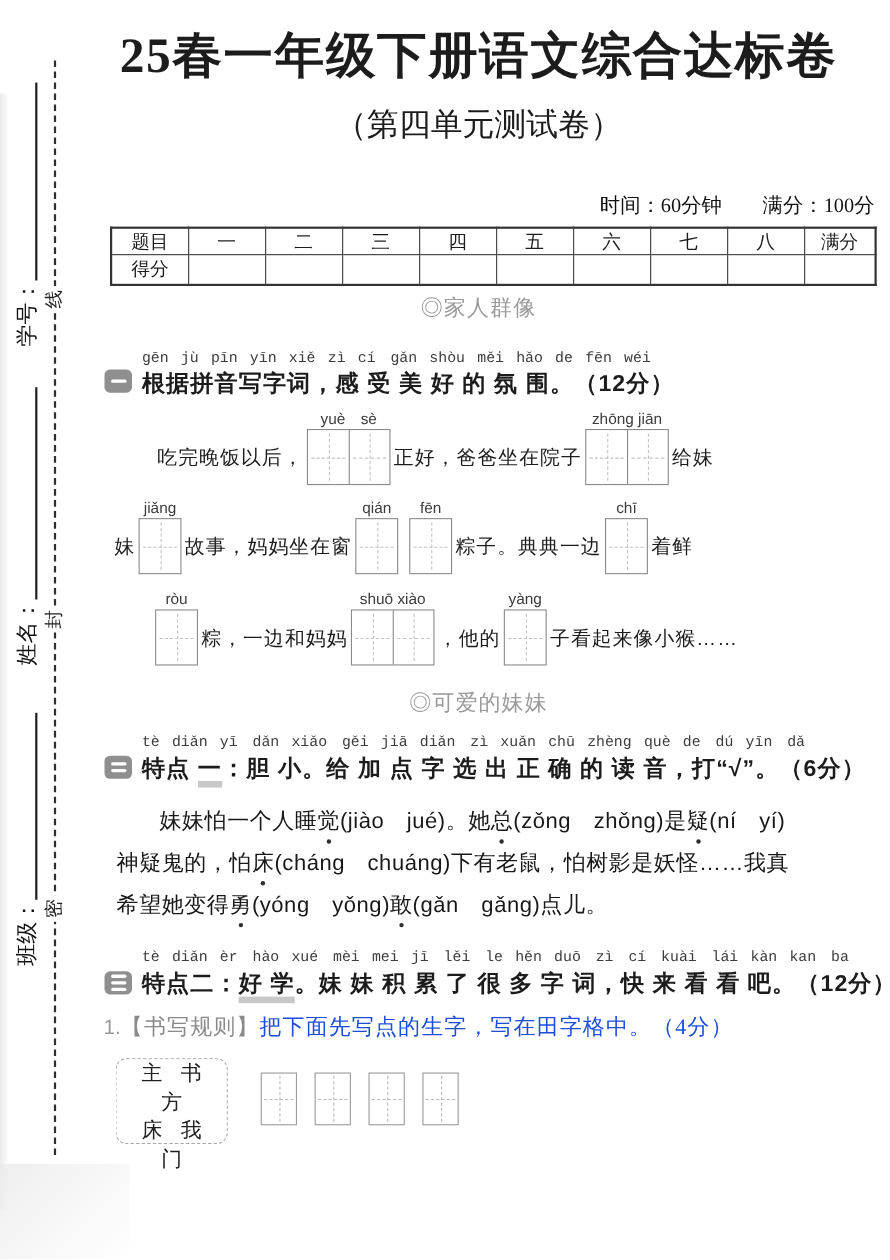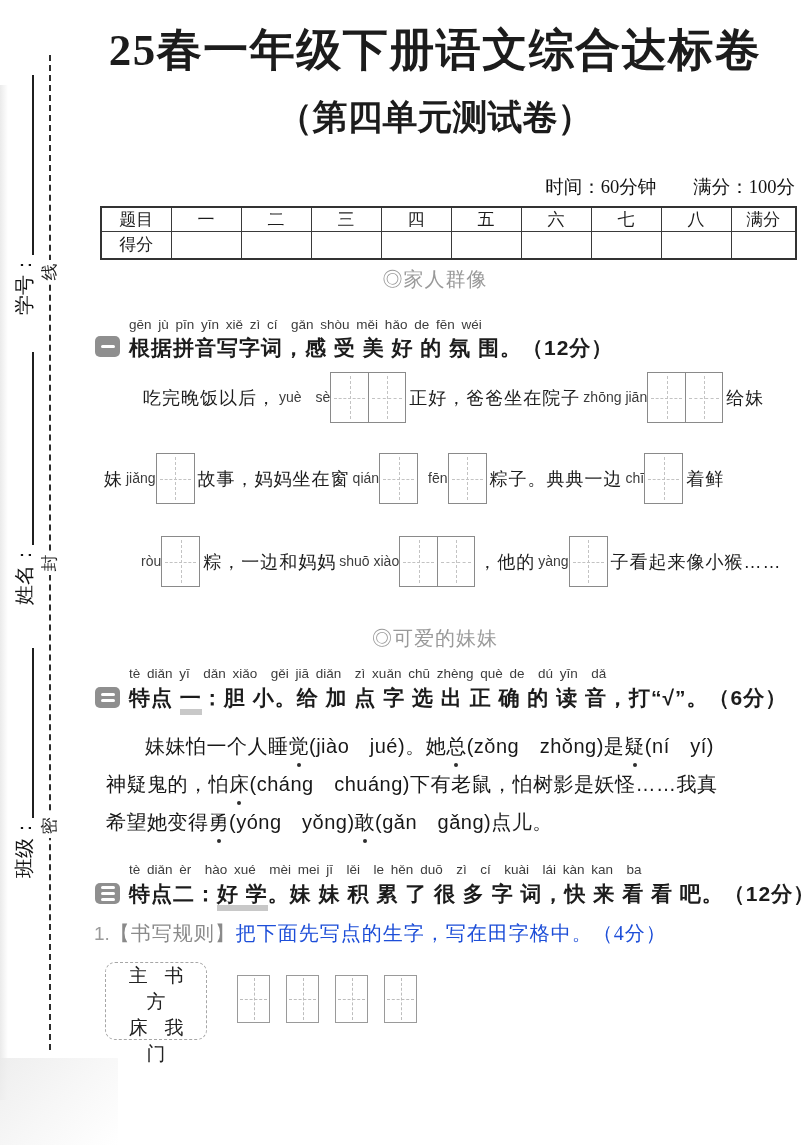--- a/index.html
+++ b/index.html
@@ -22,48 +22,48 @@
   .vfield .blank { flex:1; border-bottom:2px solid #1f1f1f; margin-bottom:4px; }
   .seal-char { position:absolute; left:38px; width:24px; height:24px; z-index:2;
                transform:rotate(-90deg); background:#fff; text-align:center;
                line-height:24px; font-size:17px; color:#222; }
 
   
   .title { position:absolute; left:95px; top:20px; width:680px; text-align:center;
            font-size:45px; font-weight:700; letter-spacing:1.5px;
            font-family:"Liberation Serif", serif; }
   .subtitle { position:absolute; left:95px; top:94px; width:680px; text-align:center;
-              font-size:35px; font-weight:700; }
+              font-size:29px; font-weight:400; }
   .meta { position:absolute; right:14px; top:174px; font-size:18.5px; color:#111; }
 
   
   .score-table { position:absolute; left:100px; top:206px; width:695px;
                  border-collapse:collapse; table-layout:fixed; }
   .score-table td { border:1px solid #3a3a3a; text-align:center; font-size:17px;
                     height:24px; padding:0; }
   .score-table { border:2px solid #333; }
   .score-table tr:last-child td { height:27px; }
 
   
   .section-head { position:absolute; left:95px; width:680px; text-align:center;
                   font-size:20px; color:#9a9a9a; letter-spacing:1px; }
   .qicon { position:absolute; width:25px; height:21px; background:#8f8f8f; border-radius:5px;
            display:flex; flex-direction:column; justify-content:center; align-items:center; gap:3px; }
   .qicon i { display:block; width:14px; height:3px; background:#ffffff; border-radius:1.5px; }
-  .pinyin-line { position:absolute; font-family:Liberation Sans, sans-serif;
+  .pinyin-line { position:absolute; font-family:Liberation Mono, monospace;
                  font-size:13.5px; color:#3c3c3c; word-spacing:3px; white-space:nowrap; }
   .q-title { position:absolute; font-size:21px; font-weight:700; letter-spacing:1px;
              font-family:"Liberation Sans","Liberation Serif",sans-serif; white-space:nowrap; }
   .hl { display:inline-block; border-bottom:6px solid #c8c8c8; margin-bottom:-6px; line-height:1.1; }
 
   
   .fill-line { position:absolute; display:flex; align-items:flex-end; white-space:nowrap; }
   .ftext { font-size:18px; letter-spacing:1px; padding-bottom:13px;
            font-family:"Liberation Sans","Liberation Serif",sans-serif; }
-  .fbox { display:flex; align-items:center; margin:0 3px; }
+  .fbox { display:flex; flex-direction:column; align-items:center; margin:0 3px; }
   .fpin { height:18px; font-family:"Liberation Sans", sans-serif; font-size:14px;
           color:#3c3c3c; white-space:nowrap; }
   .cellrow { display:flex; border:1.5px solid #8a8a8a; background:#fff; }
   .cell { width:37px; height:49px; position:relative; }
   .cell + .cell { border-left:1.5px solid #8a8a8a; }
   .cell::before { content:""; position:absolute; left:50%; top:3px; bottom:3px;
                   border-left:1px dashed #c3c3c3; }
   .cell::after { content:""; position:absolute; top:50%; left:3px; right:3px;
                  border-top:1px dashed #c3c3c3; }
 

